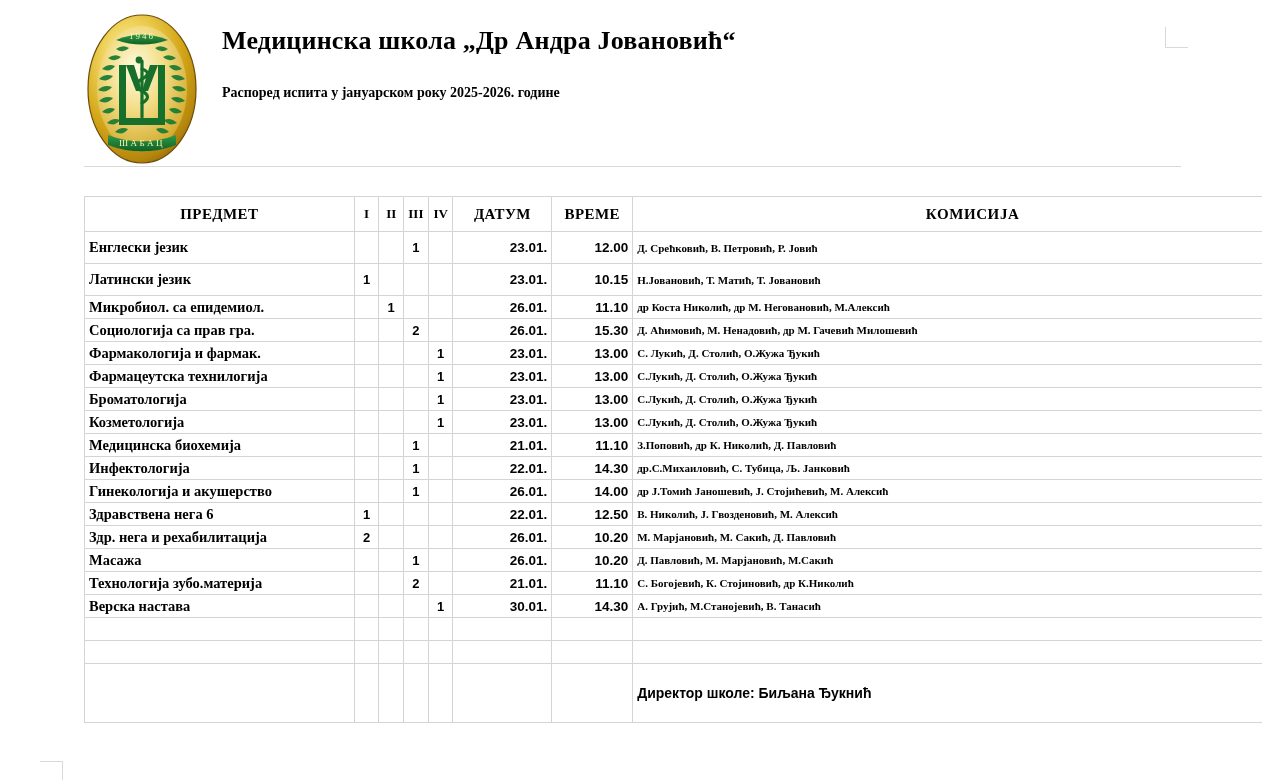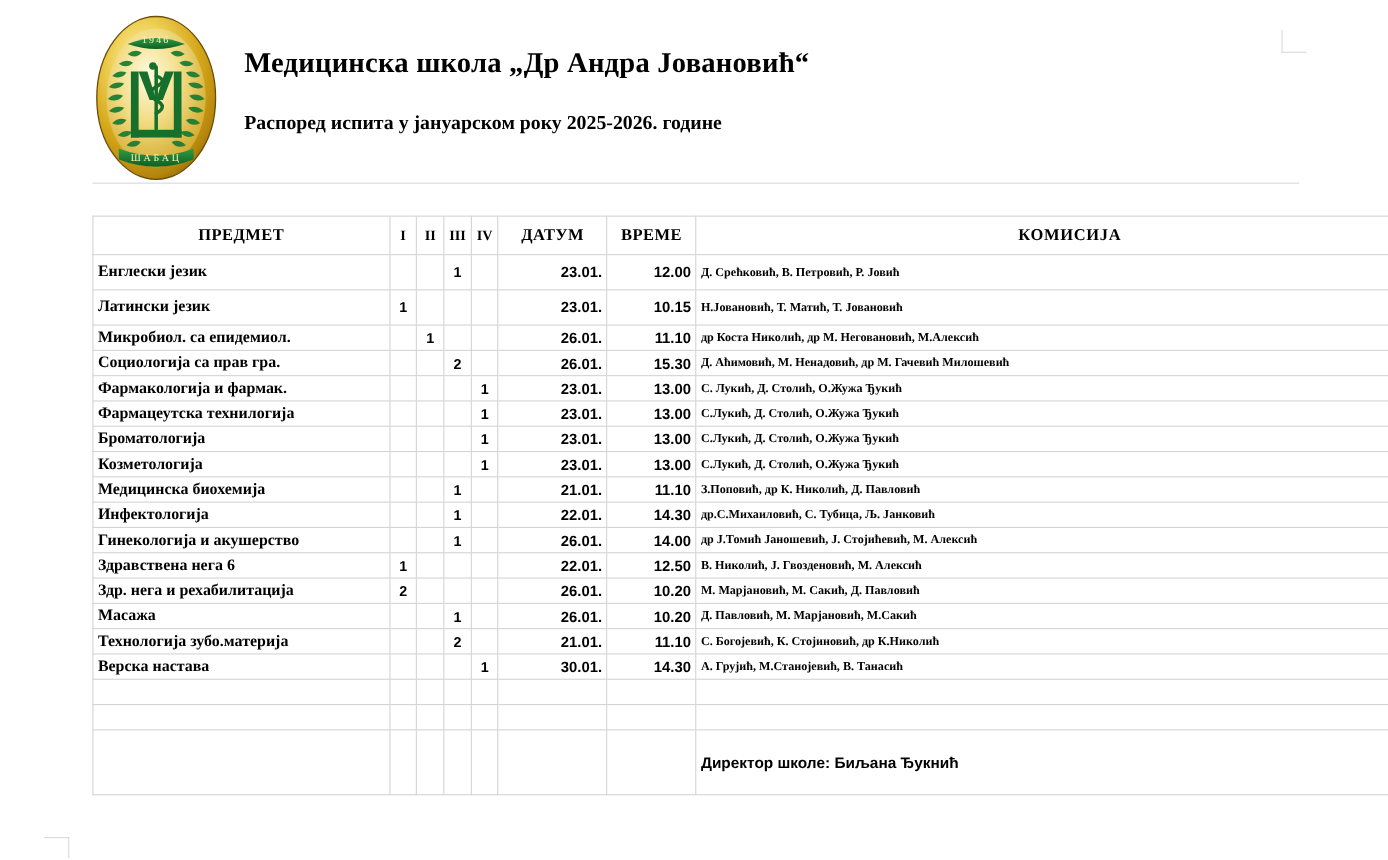--- a/index.html
+++ b/index.html
@@ -63,33 +63,33 @@
     left: 86px;
     top: 13px;
     width: 112px;
     height: 152px;
   }
   .logo svg { display: block; width: 112px; height: 152px; }
 
   .title-block {
     position: absolute;
     left: 222px;
-    top: 41px;
+    top: 25px;
     width: 900px;
   }
   .school-title {
     font-size: 26px;
     font-weight: bold;
     line-height: 1.25;
     letter-spacing: 0.2px;
     white-space: nowrap;
   }
   .exam-subtitle {
     margin-top: 26px;
-    font-size: 18px;
+    font-size: 14px;
     font-weight: bold;
     line-height: 1.25;
     white-space: nowrap;
   }
 
   
   .sheet {
     position: absolute;
     left: 84px;
     top: 196px;

